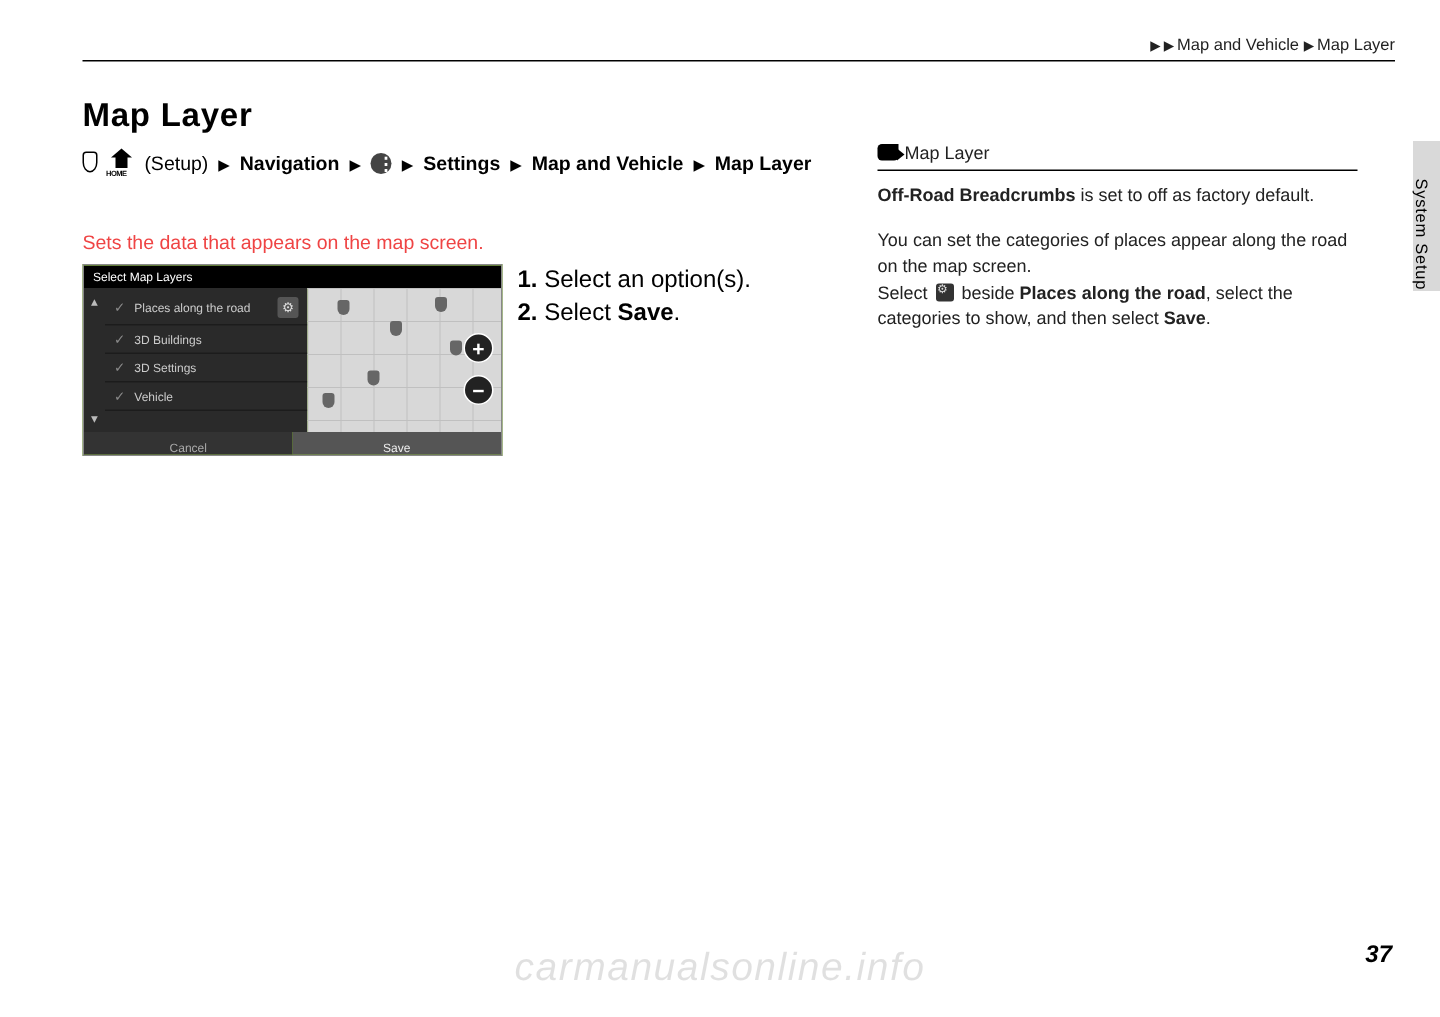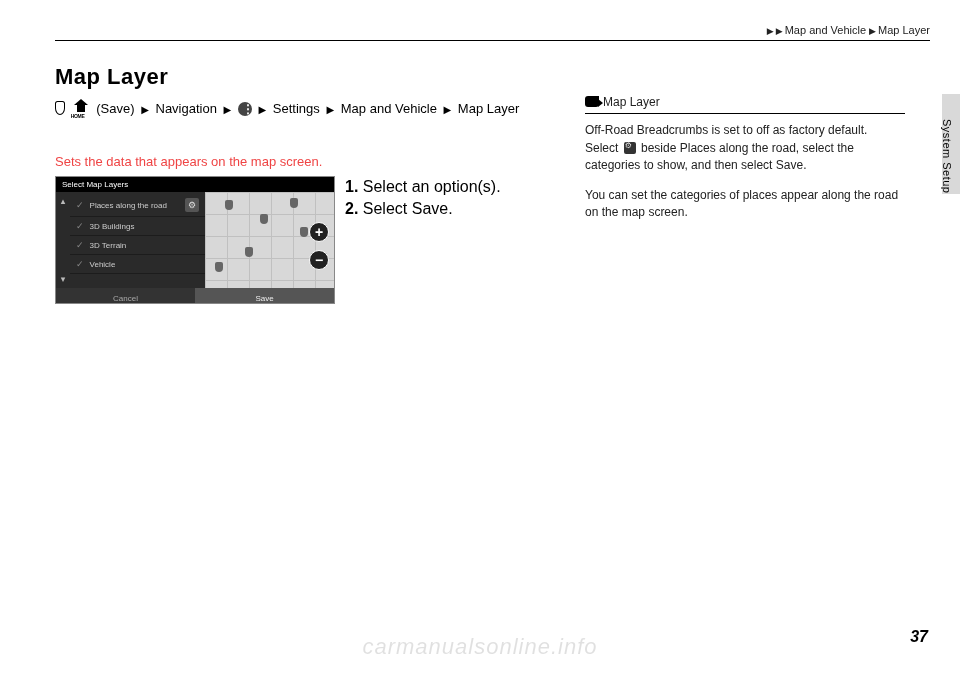--- a/index.html
+++ b/index.html
@@ -66,21 +66,21 @@
     content:""; position:absolute; left:1px; top:-3px;
     width:0;height:0;border-left:7px solid transparent;border-right:7px solid transparent;border-bottom:6px solid #000;
   }
   .path .home-icon::after{
     content:"HOME"; position:absolute; left:-2px; top:10px; font-size:5px; letter-spacing:-0.3px;
   }
   .path .home-icon span{
     position:absolute; left:4px; top:2px; width:8px; height:8px; background:#000;
   }
   .tri2 { font-size: 10px; color:#000; padding: 0 3px;}
-  .bold { font-weight: normal; text-align: right; }
+  .bold { font-weight: bold; text-align: right; }
   .menu-dot-circle{
     display:inline-block; width:14px;height:14px;background:#444;border-radius:50%;
     vertical-align:-3px; position:relative;
   }
   .menu-dot-circle::before{
     content:"⋮"; color:#fff; position:absolute; left:4px; top:-1px; font-size:12px; font-weight:bold;
   }
   .desc {
     position: absolute;
     top: 130px;
@@ -187,21 +187,21 @@
     right:2px;
     font-size:16px;
     font-weight:bold;
     font-style:italic;
   }
   .watermark{
     position:absolute;
     bottom:18px;
     left:50%;
     transform:translateX(-50%);
-    font-size:22px;
+    font-size:26px;
     color:rgba(0,0,0,0.12);
     font-weight:500;
     font-style:italic;
     letter-spacing:1px;
     pointer-events:none;
     margin-top:22px;
   }
 </style>
 </head>
 <body>
@@ -212,21 +212,21 @@
     <span class="tri">▶</span><span class="tri">▶</span><span>Map and Vehicle</span>
     <span class="tri">▶</span><span>Map Layer</span>
   </div>
   <div class="rule"></div>
 
   <h1 class="title">Map Layer</h1>
 
   <div class="path">
     <span class="pointer-icon"></span>
     <span class="home-icon"><span></span></span>
-    <span>(Save)</span>
+    <span>(Setup)</span>
     <span class="tri2">▶</span>
     <span class="bold">Navigation</span>
     <span class="tri2">▶</span>
     <span class="menu-dot-circle"></span>
     <span class="tri2">▶</span>
     <span class="bold">Settings</span>
     <span class="tri2">▶</span>
     <span class="bold">Map and Vehicle</span>
     <span class="tri2">▶</span>
     <span class="bold">Map Layer</span>
@@ -246,21 +246,21 @@
             <span class="chk">✓</span>
             <span>Places along the road</span>
             <span class="gear"></span>
           </div>
         <div class="row">
             <span class="chk">✓</span>
             <span>3D Buildings</span>
           </div>
         <div class="row">
             <span class="chk">✓</span>
-            <span>3D Terrain</span>
+            <span>3D Settings</span>
           </div>
         <div class="row">
             <span class="chk">✓</span>
             <span>Vehicle</span>
           </div>
       </div>
       <div class="map">
         <div class="grid"></div>
         <div class="poi" style="left:20px;top:8px"></div>
         <div class="poi" style="left:55px;top:22px"></div>
@@ -281,24 +281,24 @@
   <div class="steps">
     <div><span class="n">1.</span><span> Select an option(s).</span></div>
     <div><span class="n">2.</span><span> Select </span><span class="bold">Save</span><span>.</span></div>
   </div>
 
   <div class="right-col">
     <div class="side-title">
       <span class="bubble-icon"></span><span>Map Layer</span>
     </div>
     <p><span class="bold">Off-Road Breadcrumbs</span><span> is set to off as factory default.</span></p>
+    <p style="margin-top:12px">You can set the categories of places appear along the road on the map screen.</p>
     <p>
       <span>Select </span><span class="gear2"></span><span> beside </span><span class="bold">Places along the road</span><span>, select the categories to show, and then select </span><span class="bold">Save</span><span>.</span>
     </p>
-    <p style="margin-top:12px">You can set the categories of places appear along the road on the map screen.</p>
   </div>
 
   <div class="side-tab"></div>
   <div class="side-label">System Setup</div>
 
   <div class="page-num">37</div>
 </div>
 
 <div class="watermark">carmanualsonline.info</div>
 

